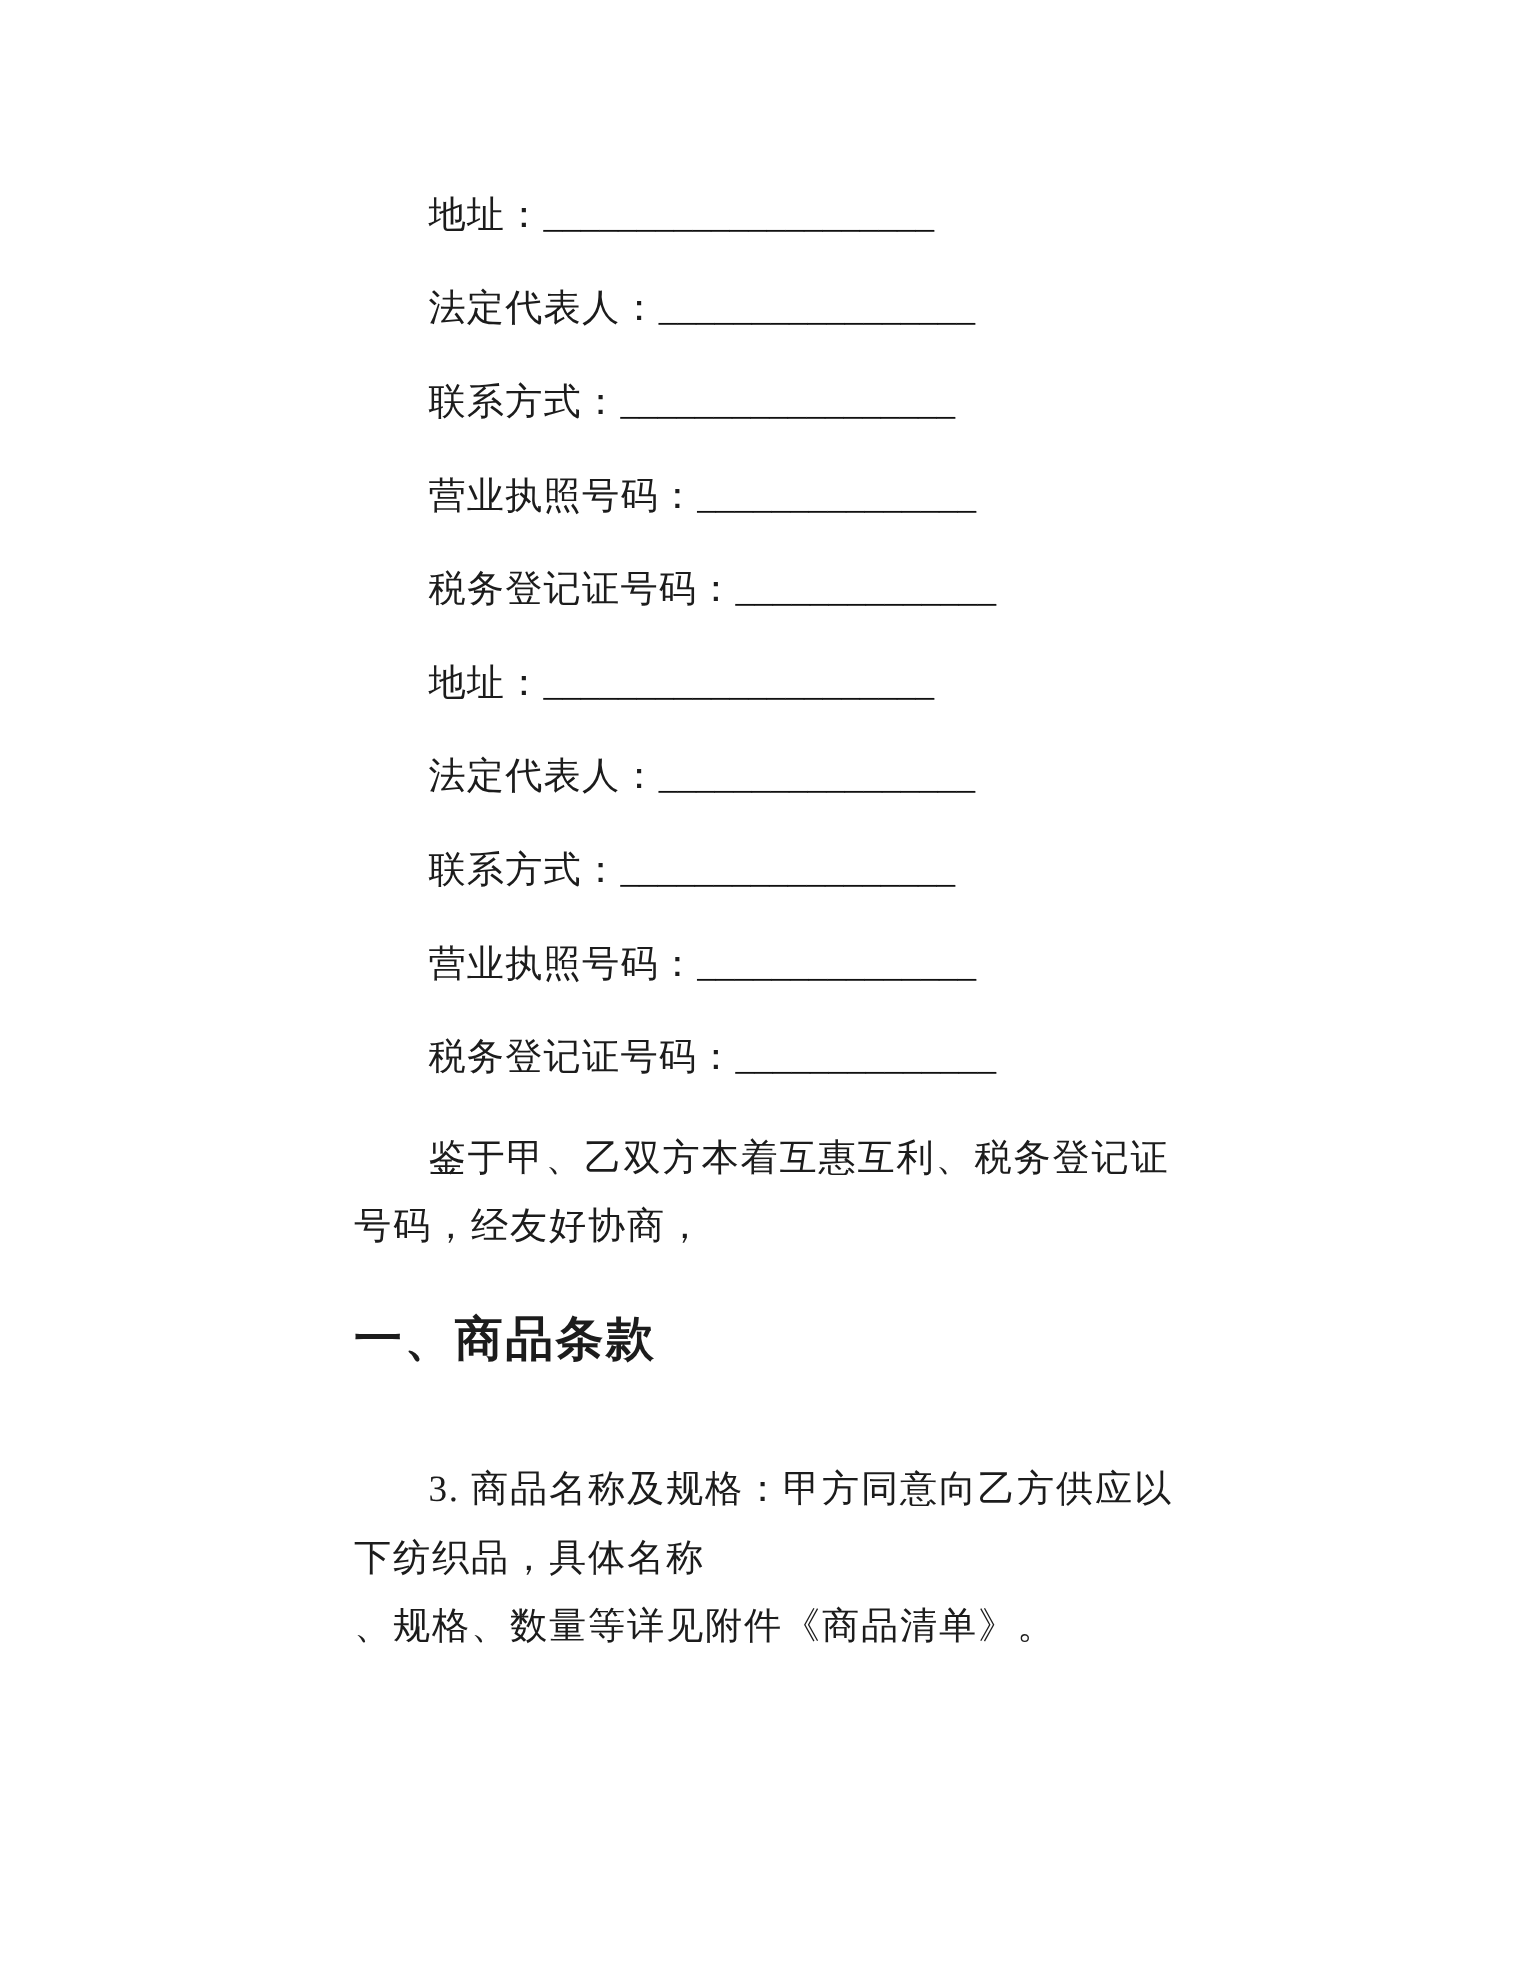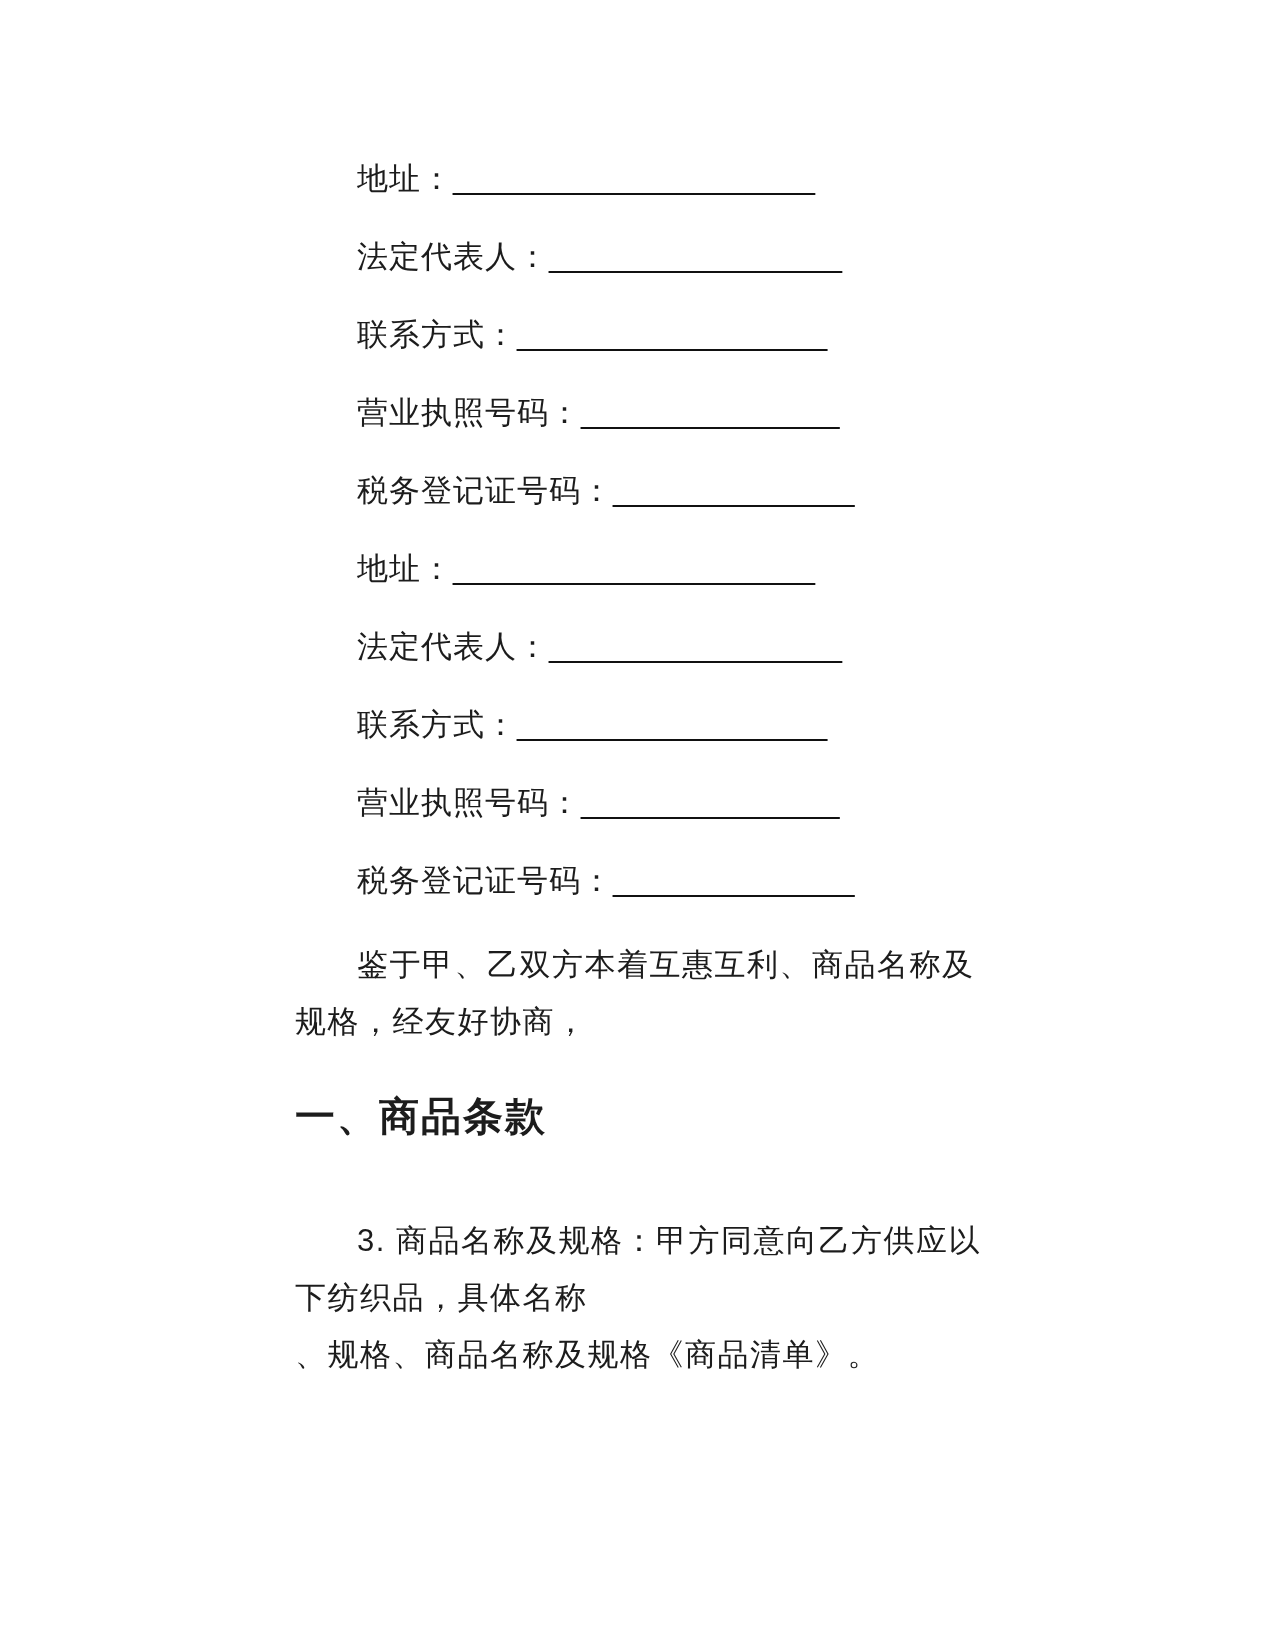--- a/index.html
+++ b/index.html
@@ -8,21 +8,21 @@
     background: #ffffff;
   }
   .page {
     position: relative;
     width: 1031px;
     height: 1650px;
     margin: 0 auto;
     background: #ffffff;
     box-sizing: border-box;
     padding: 140px 170px 0 173px;
-    font-family: Liberation Sans, sans-serif;
+    font-family: Liberation Serif, serif;
     color: #1c1c1c;
     overflow: hidden;
   }
   .field-line {
     font-size: 31px;
     line-height: 78px;
     text-indent: 62px;
     white-space: nowrap;
   }
   .field-label {
@@ -68,23 +68,23 @@
     <div class="field-line"><span class="field-label">营业执照号码：</span><span class="blank">_______________</span></div>
     <div class="field-line"><span class="field-label">税务登记证号码：</span><span class="blank">______________</span></div>
     <div class="field-line"><span class="field-label">地址：</span><span class="blank">_____________________</span></div>
     <div class="field-line"><span class="field-label">法定代表人：</span><span class="blank">_________________</span></div>
     <div class="field-line"><span class="field-label">联系方式：</span><span class="blank">__________________</span></div>
     <div class="field-line"><span class="field-label">营业执照号码：</span><span class="blank">_______________</span></div>
     <div class="field-line"><span class="field-label">税务登记证号码：</span><span class="blank">______________</span></div>
   </div>
 
   <div class="para preamble">
-    <div class="line indent">鉴于甲、乙双方本着互惠互利、商品名称及规格，经友好协商，</div>
+    <div class="line indent">鉴于甲、乙双方本着互惠互利、税务登记证号码，经友好协商，</div>
   </div>
 
   <div class="section-heading">一、商品条款</div>
 
   <div class="para clause">
     <div class="line indent">3. 商品名称及规格：甲方同意向乙方供应以下纺织品，具体名称</div>
-    <div class="line">、规格、商品名称及规格《商品清单》。</div>
+    <div class="line">、规格、数量等详见附件《商品清单》。</div>
   </div>
 
 </div>
 
 </body></html>

